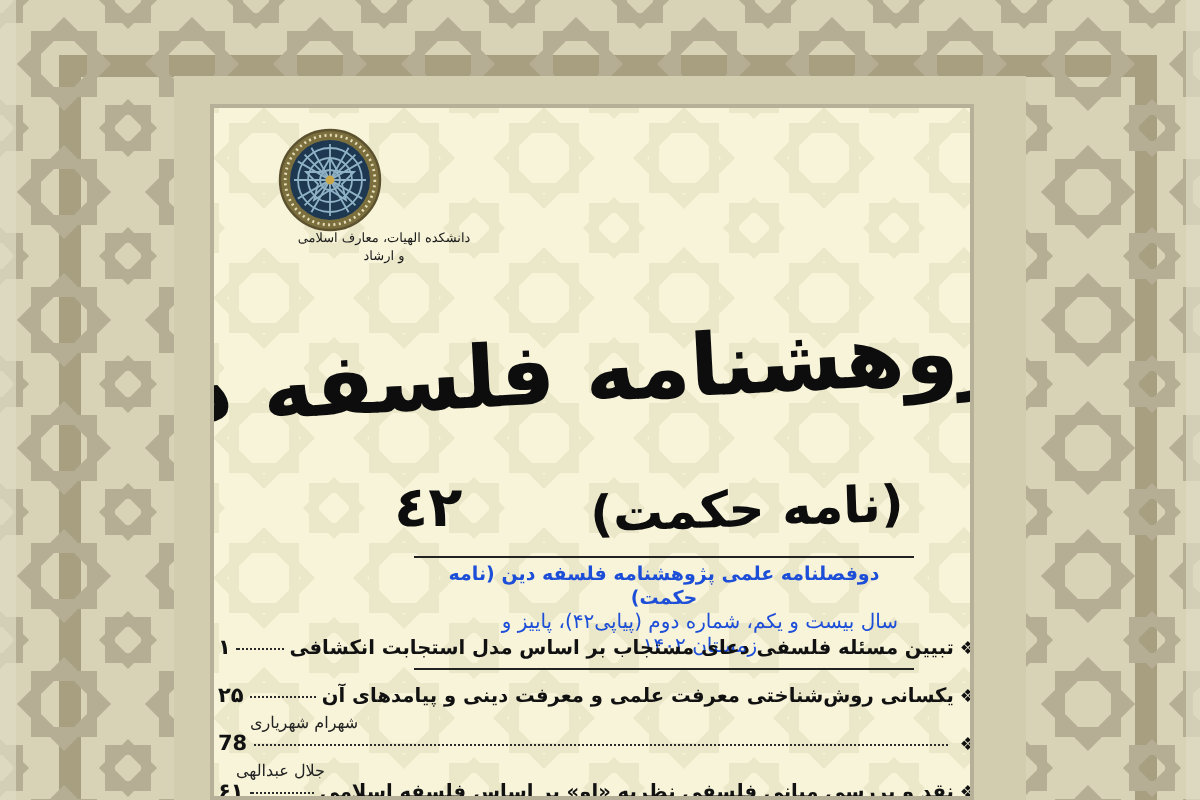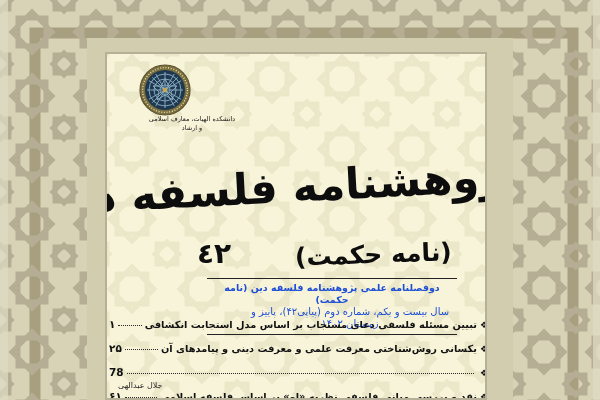--- a/index.html
+++ b/index.html
@@ -146,20 +146,21 @@
         </div>
       </div>
 
       <div class="toc-entry">
         <div class="toc-line">
           <span class="bullet">❖</span>
           <span class="toc-title">یکسانی روش‌شناختی معرفت علمی و معرفت دینی و پیامدهای آن</span>
           <span class="leader"></span>
           <span class="toc-page">۲۵</span>
         </div>
+        <div class="authors">شهرام شهریاری</div>
       </div>
 
       <div class="toc-entry">
         <div class="toc-line">
           <span class="bullet">❖</span>
           <span class="leader"></span>
           <span class="toc-page">78</span>
         </div>
         <div class="authors">جلال عبدالهی</div>
       </div>

